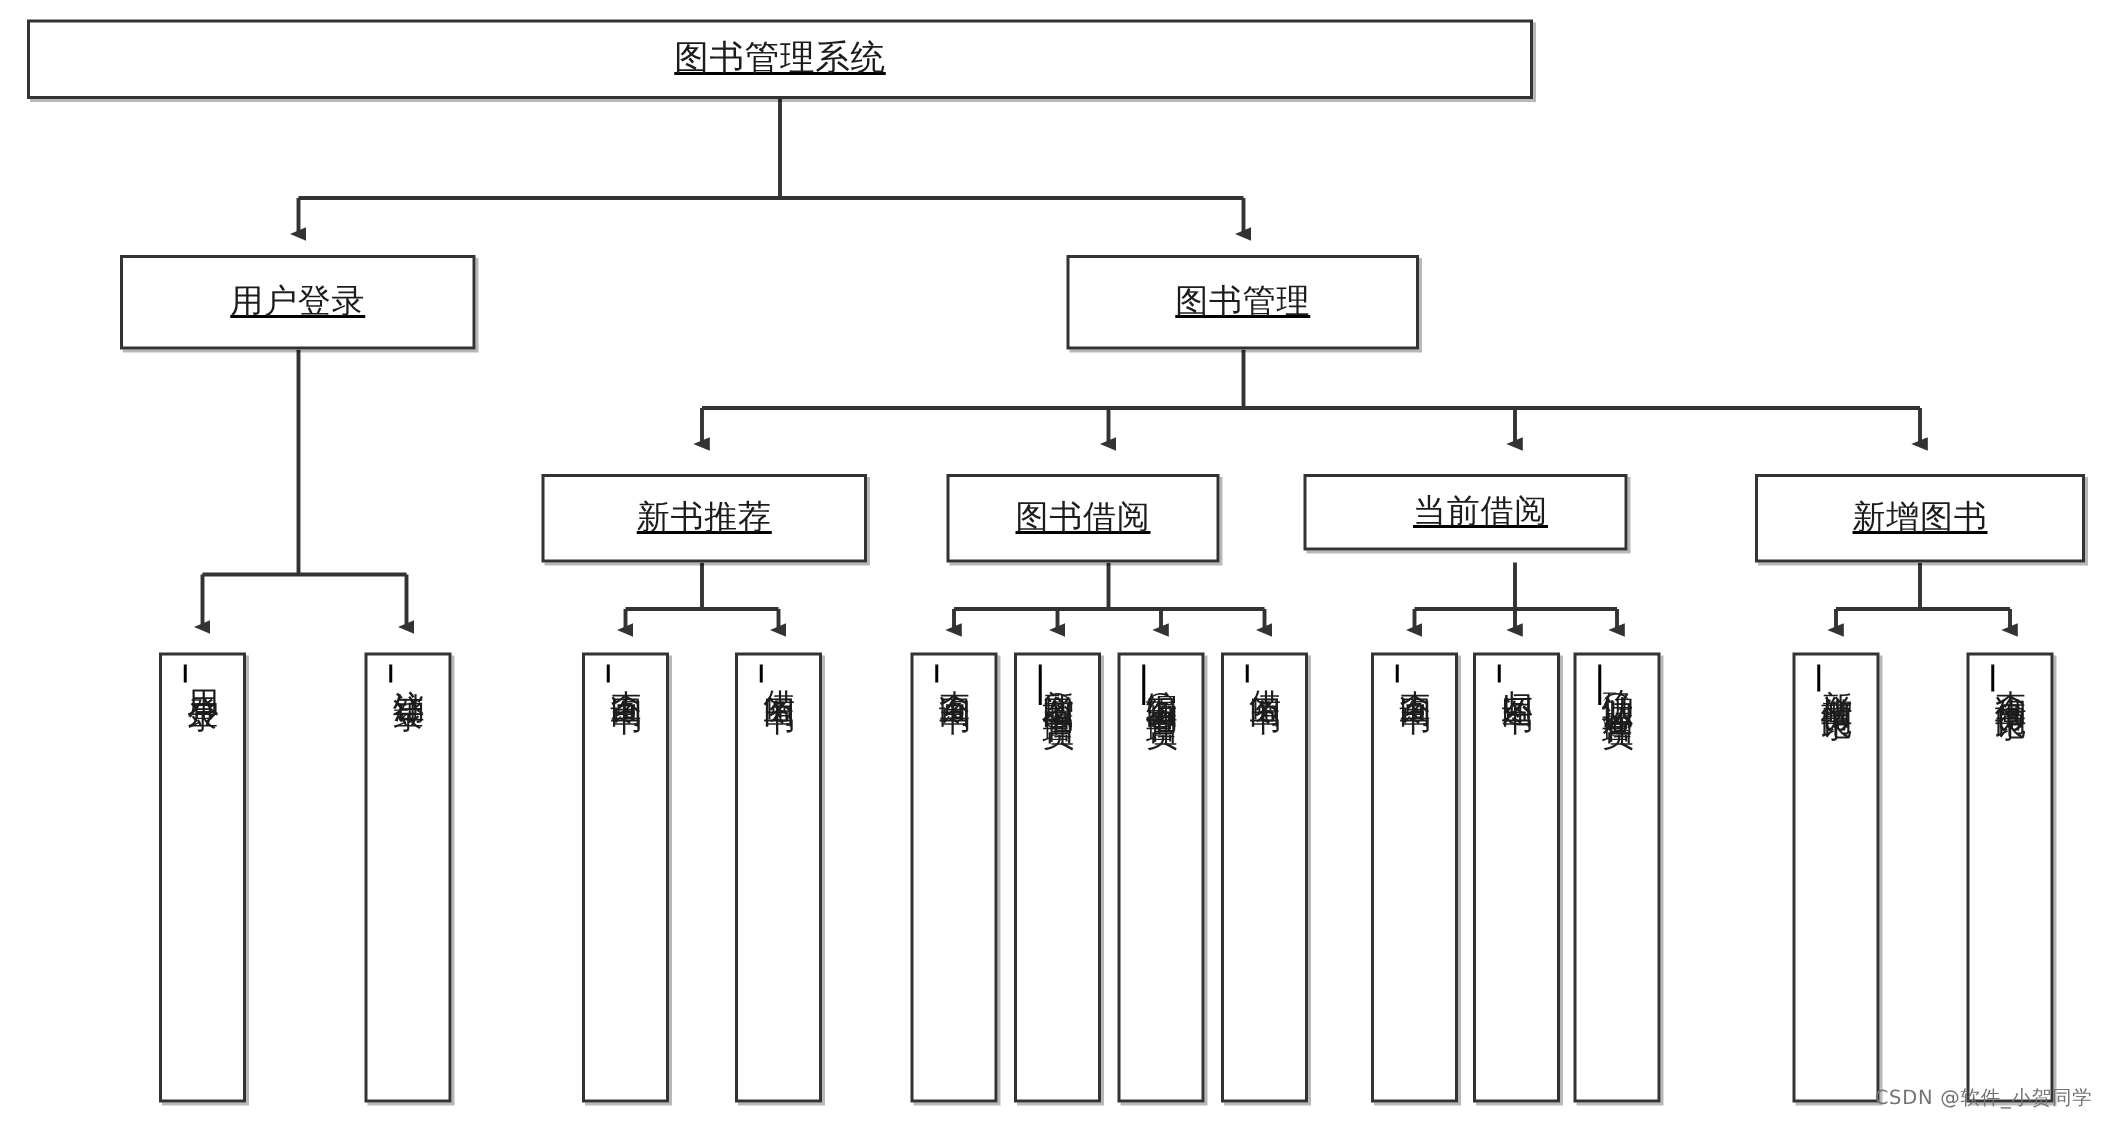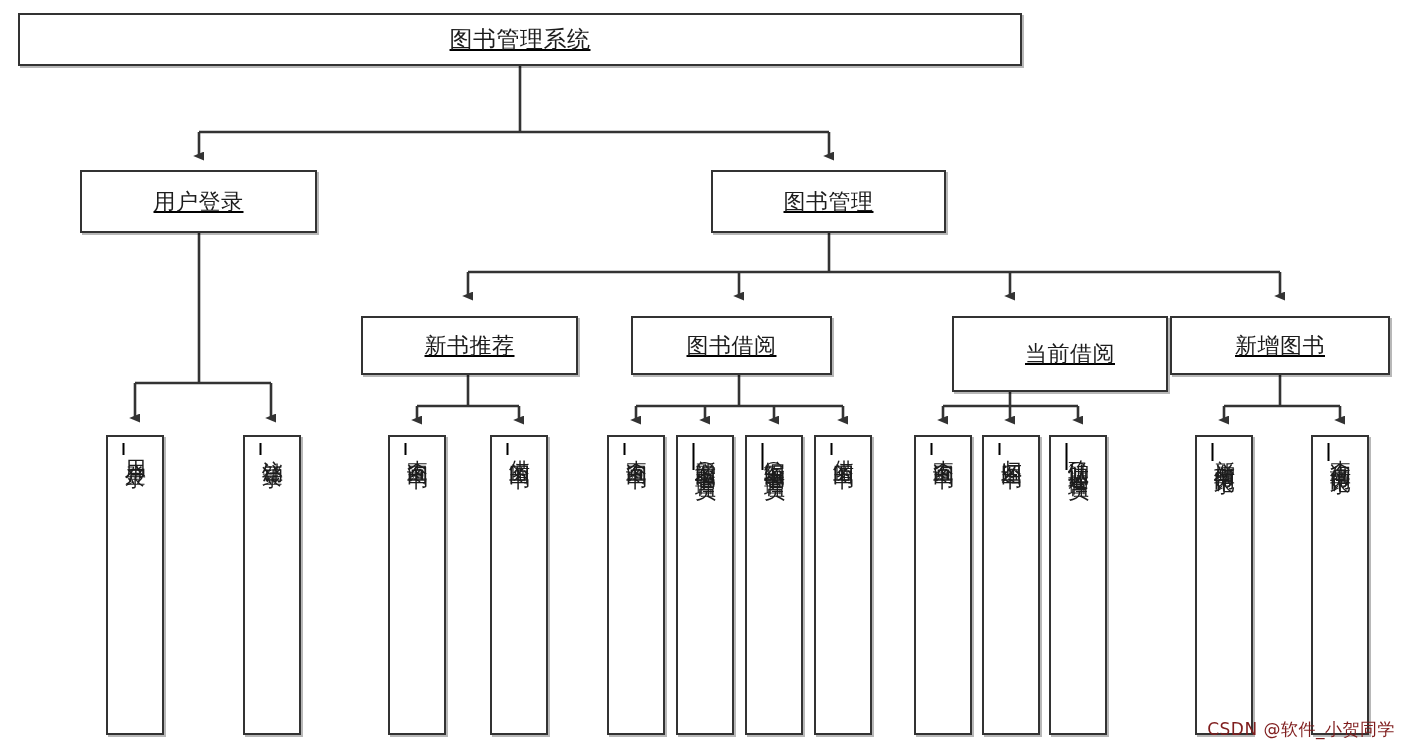--- a/index.html
+++ b/index.html
@@ -44,22 +44,22 @@
     letter-spacing:3px;
     white-space:normal;
     line-height:1.0;
     text-align:start;
   }
 
   .watermark{
     position:absolute;
     right:10px;
     bottom:6px;
-    font-size:17px;
-    color:#7f1d1d;
+    font-size:13px;
+    color:#737373;
     letter-spacing:0.5px;
     white-space:nowrap;
     pointer-events:none;
   }
 </style>
 </head>
 <body>
 
 <div id="stage">
 
@@ -120,24 +120,24 @@
   <div class="node h" style="left:80px;top:170px;width:237px;height:63px;">
     <span class="lbl">用户登录</span>
   </div>
   <div class="node h" style="left:711px;top:170px;width:235px;height:63px;">
     <span class="lbl">图书管理</span>
   </div>
 
   <div class="node h" style="left:361px;top:316px;width:217px;height:59px;">
     <span class="lbl">新书推荐</span>
   </div>
-  <div class="node h" style="left:631px;top:316px;width:201px;height:59px;">
+  <div class="node h" style="left:631px;top:316px;width:182px;height:59px;">
     <span class="lbl">图书借阅</span>
   </div>
-  <div class="node h" style="left:952px;top:316px;width:216px;height:76px;padding-left:20px;">
+  <div class="node h" style="left:869px;top:316px;width:216px;height:51px;padding-left:20px;">
     <span class="lbl">当前借阅</span>
   </div>
   <div class="node h" style="left:1170px;top:316px;width:220px;height:59px;">
     <span class="lbl">新增图书</span>
   </div>
 
   <div class="node v" style="left:106px;top:435px;width:58px;height:300px;">
     <span class="lbl">用户登录</span>
   </div>
   <div class="node v" style="left:243px;top:435px;width:58px;height:300px;">

